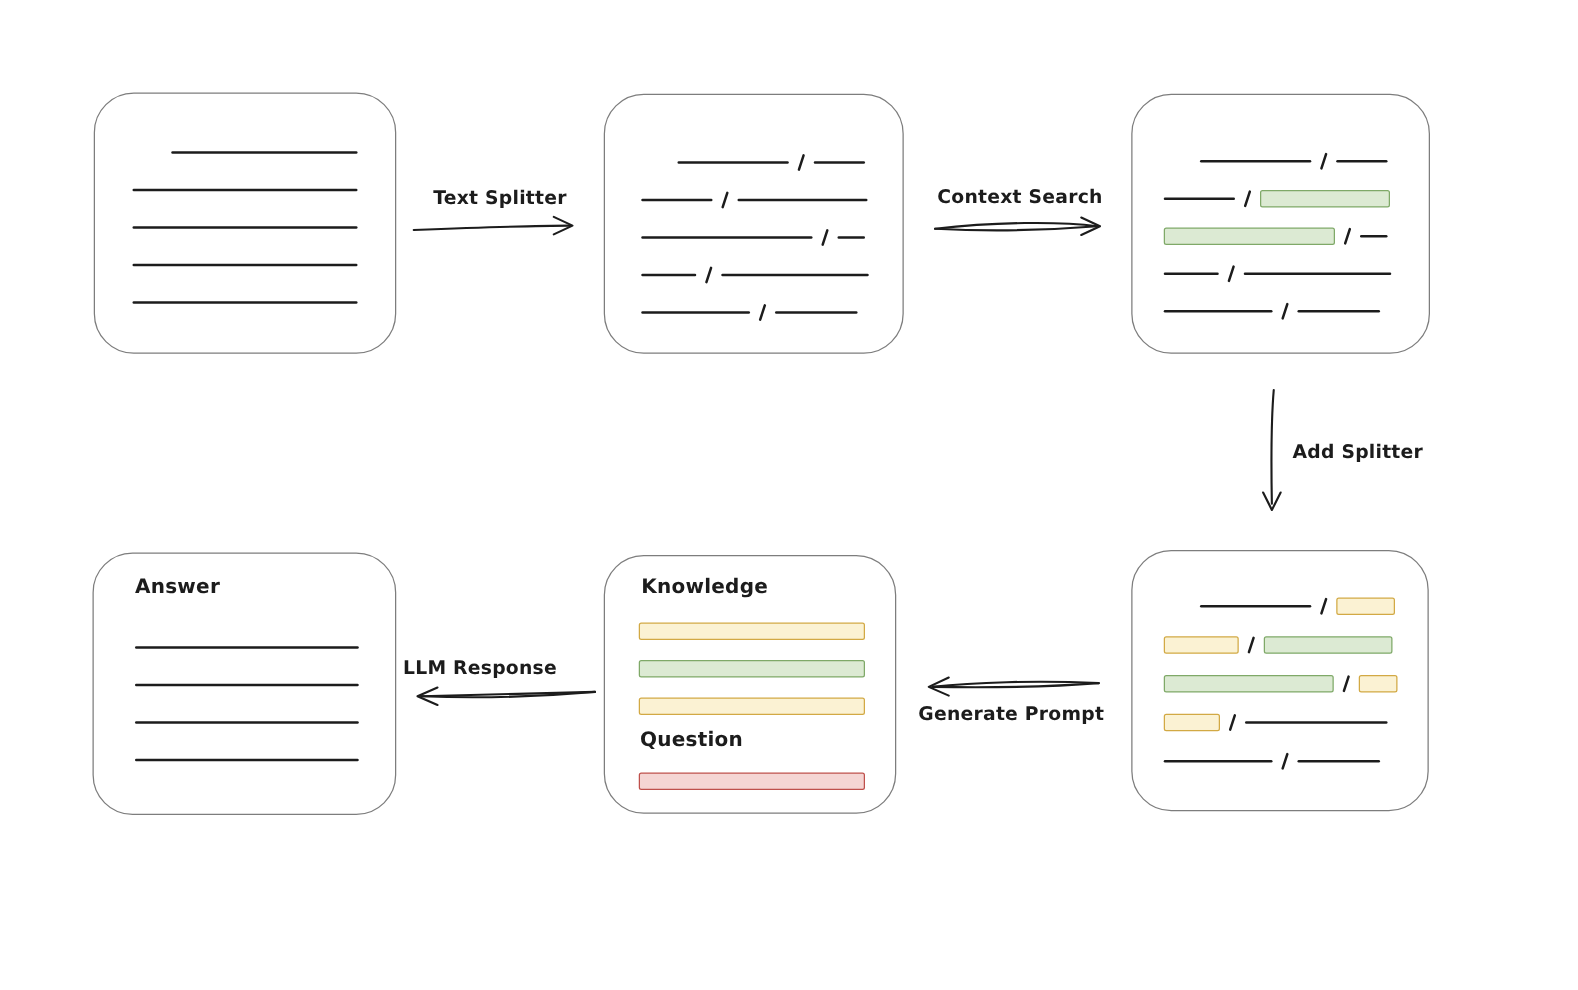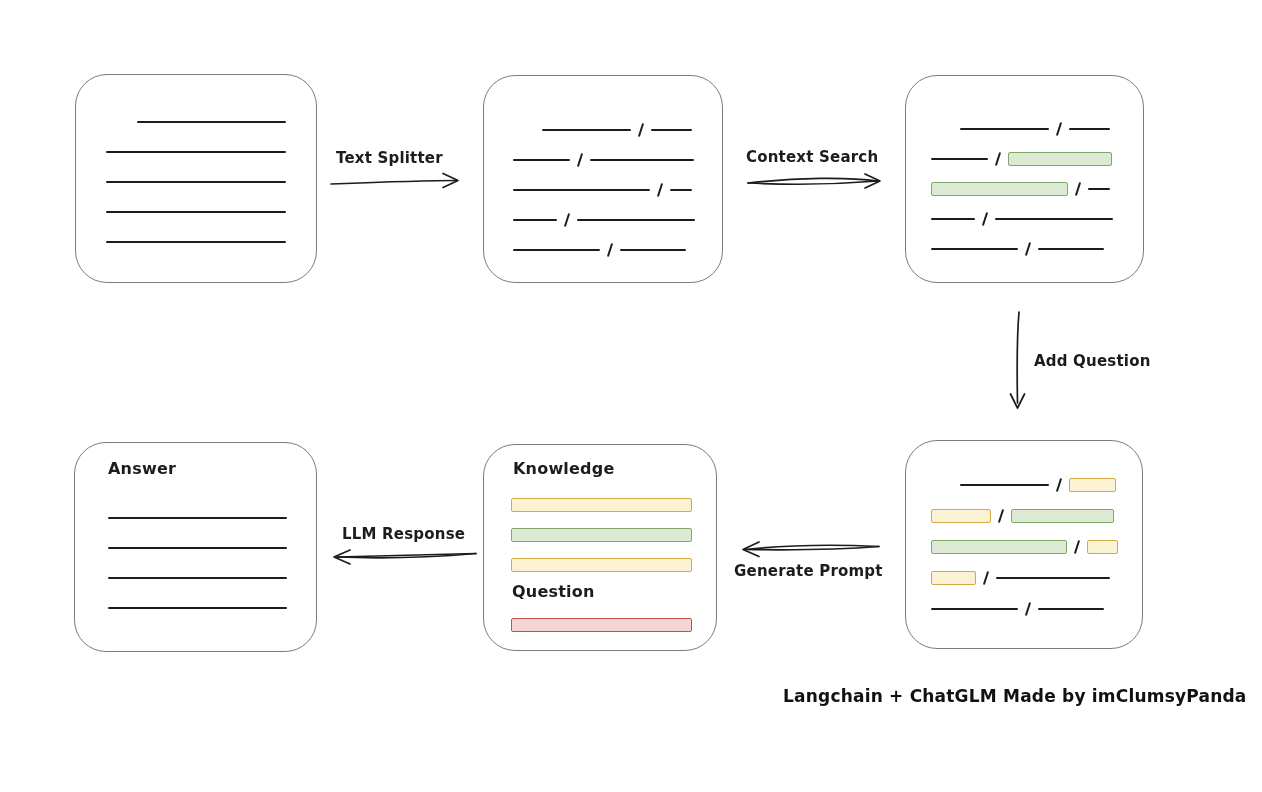--- a/index.html
+++ b/index.html
@@ -44,27 +44,27 @@
   .inbox-label {
     position:absolute; font-size:16px; font-weight:600; letter-spacing:.2px;
     color:var(--ink,#1c1c1c);
   }
   #answer-label { left:33px; top:16px; }
   #knowledge-label { left:29px; top:14px; }
   #question-label { left:28px; top:137px; }
 
   .arrow-label {
     position:absolute; font-size:15px; font-weight:600; letter-spacing:.2px;
-    color:var(--ink,#1c1c1c); text-align:left; white-space:nowrap;
+    color:var(--ink,#1c1c1c); text-align:center; white-space:nowrap;
   }
   #lbl-text-splitter   { left:336px; top:149px; width:128px; }
   #lbl-vector-search   { left:746px; top:148px; width:140px; }
   #lbl-add-context     { left:1034px; top:352px; }
   #lbl-generate-prompt { left:734px; top:518px; width:150px;margin-top:44px; }
-  #lbl-llm-response    { left:342px; top:525px; width:126px; }
+  #lbl-llm-response    { left:321px; top:525px; width:126px; }
 
   .arrow-svg { position:absolute; overflow:visible; }
   .arrow-svg path { stroke:var(--ink,#1c1c1c); stroke-width:1.7; fill:none;
     stroke-linecap:round; stroke-linejoin:round; }
 
   #caption {
     position:absolute; left:783px; top:686px; font-size:17px; font-weight:600;
     letter-spacing:.2px; color:#111111; white-space:nowrap;
   }
 </style>
@@ -232,31 +232,30 @@
     <path d="M6,15 C55,9.5 105,9 136,13"></path>
     <path d="M6,15 C55,17.5 105,15.5 136,13"></path>
     <path d="M123,6 L138,13 L123,20"></path>
   </svg>
   <div class="arrow-label" id="lbl-vector-search">Context Search</div>
 
   <svg class="arrow-svg" style="left:1004px; top:306px;" width="32" height="112">
     <path d="M15,6 C12.5,35 13,70 13.5,97"></path>
     <path d="M6.5,88 L13.5,102 L20.5,88"></path>
   </svg>
-  <div class="arrow-label" id="lbl-add-context">Add Question</div>
+  <div class="arrow-label" id="lbl-add-context">Add Splitter</div>
 
   <svg class="arrow-svg" style="left:733px; top:536px;" width="152" height="26">
     <path d="M146,10.5 C95,8 45,10 13,13.5"></path>
     <path d="M146,10.5 C95,14.5 45,14 13,13.5"></path>
     <path d="M26,6 L10,13.5 L26,20.5"></path>
   </svg>
   <div class="arrow-label" id="lbl-generate-prompt">Generate Prompt</div>
 
   <svg class="arrow-svg" style="left:324px; top:543px;" width="158" height="26">
     <path d="M152,10.5 C100,11.5 50,13 13,14"></path>
     <path d="M152,10.5 C100,15 50,15.5 13,14"></path>
     <path d="M26,7 L10,14 L26,21"></path>
   </svg>
   <div class="arrow-label" id="lbl-llm-response">LLM Response</div>
 
-  <div id="caption">Langchain + ChatGLM Made by imClumsyPanda</div>
 
 </div>
 
 </body></html>

